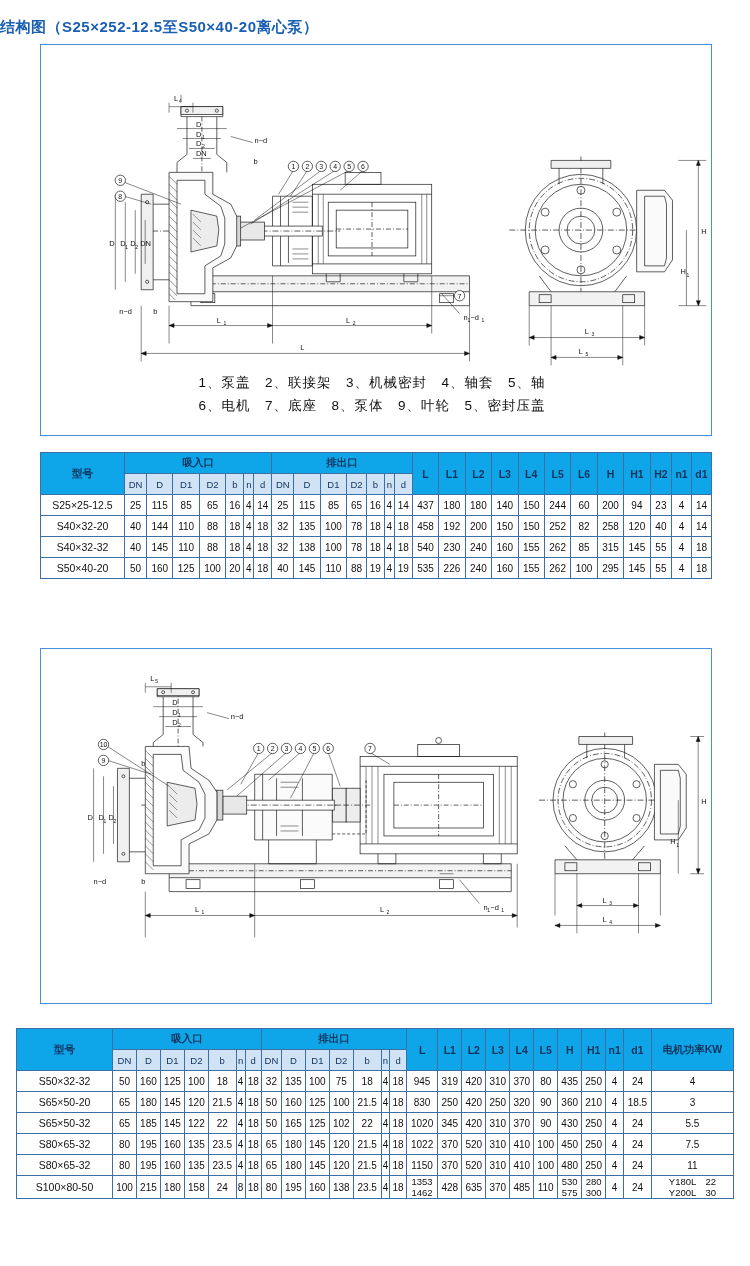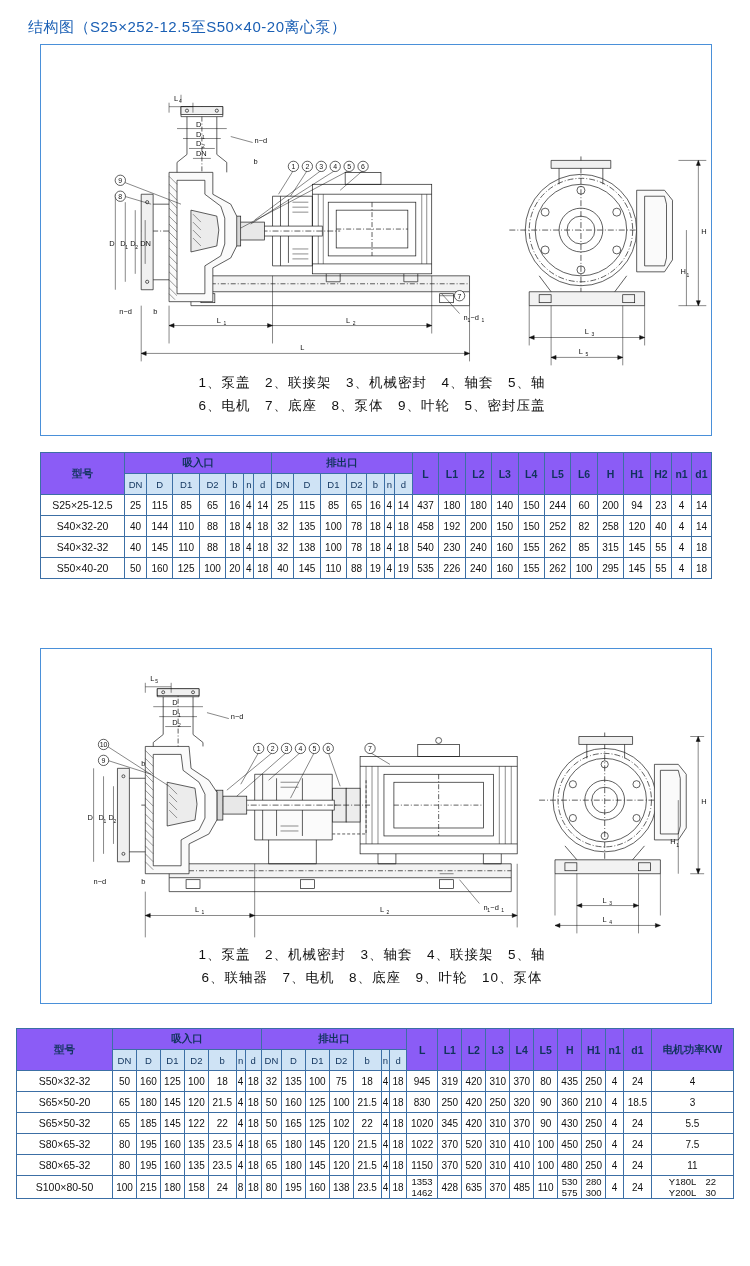--- a/index.html
+++ b/index.html
@@ -7,23 +7,22 @@
     margin: 0; padding: 0;
     width: 750px; height: 1266px;
     background: #ffffff;
     font-family: "Liberation Sans", sans-serif;
   }
   .page { position: relative; width: 750px; height: 1266px; overflow: hidden; }
 
   .section-title {
     color: #1a5fb4;
     font-size: 15px;
-    font-weight: normal;
+    font-weight: bold;
     letter-spacing: 0.5px;
-    padding-left: 28px;
   }
   .title1 { position: absolute; top: 18px; left: 0; }
   .title2 { position: absolute; top: 620px; left: 0; }
 
   .diagram-box {
     position: absolute;
     border: 1px solid #4a90d9;
     background: #ffffff;
   }
   #diagram1 { left: 40px; top: 44px; width: 672px; height: 392px; }
@@ -54,21 +53,21 @@
   }
   table.spec th, table.spec td {
     border: 1px solid #3c6fa5;
     text-align: center;
     padding: 0;
     height: 21px;
     font-weight: normal;
     white-space: nowrap;
   }
   table.spec thead th {
-    background: #8b5cf6;
+    background: #0ea5e9;
     font-weight: bold;
     font-size: 10.5px;
     color: #10335c;
   }
   table.spec thead th.sub {
     background: #cfe3f5;
     font-weight: normal;
     font-size: 9.5px;
   }
   table.spec td.model {
@@ -779,24 +778,20 @@
           <g fill="#111" stroke="none" font-size="7.5" text-anchor="middle">
             <text x="566" y="255">L</text>
               <text x="572" y="257" font-size="5">3</text>
             <text x="566" y="275">L</text>
               <text x="572" y="277" font-size="5">4</text>
           </g>
         </g>
       </g>
     </svg>
 
-    <div class="legend" id="legend2">
-      <div>1、泵盖　2、机械密封　3、轴套　4、联接架　5、轴</div>
-      <div>6、联轴器　7、电机　8、底座　9、叶轮　10、泵体</div>
-    </div>
   </div>
 
   <table class="spec" id="table2">
     <thead>
       <tr>
         <th rowspan="2">型号</th>
         <th colspan="7">吸入口</th>
         <th colspan="7">排出口</th>
         <th rowspan="2">L</th>
         <th rowspan="2">L1</th>

